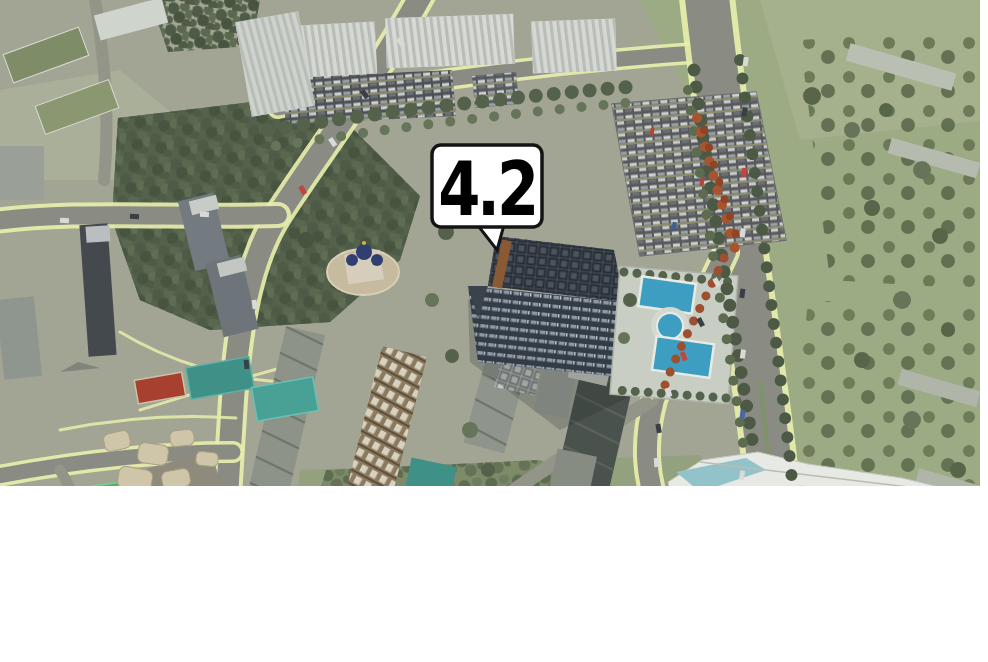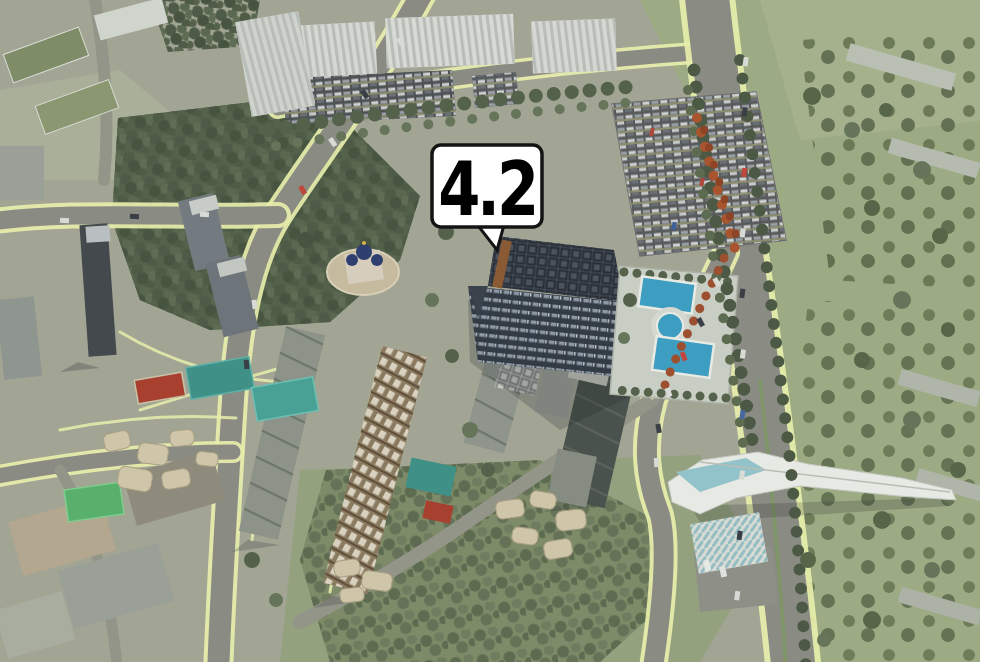--- a/index.html
+++ b/index.html
@@ -1,21 +1,21 @@
 <!DOCTYPE html>
 <html style="--terrain: #a2a494; --field: #9dab84; --forest: #5f6b52; --road: #8a8b83; --sidewalk: #e7eeab; --pool: #3e9ec2; --court_red: #a7402f; --court_teal: #3f9188; --autumn: #a8542f; --callout_bg: #ffffff; --callout_border: #141414; --callout_text: #111111;"><head>
 <meta charset="utf-8">
 <style>
   :root{
     --terrain:#a2a494; --field:#9dab84; --forest:#5f6b52; --road:#8a8b83;
     --sidewalk:#e7eeab; --pool:#3e9ec2; --court_red:#a7402f; --court_teal:#3f9188;
     --autumn:#a8542f; --callout_bg:#ffffff; --callout_border:#141414; --callout_text:#111111;
   }
   html,body{margin:0;padding:0;background:#ffffff;}
-  .stage{width:988px;height:662px;position:relative;overflow:hidden;background:var(--terrain);}
+  .stage{width:988px;height:486px;position:relative;overflow:hidden;background:var(--terrain);}
   svg{display:block}
   .road{fill:none;stroke:var(--road);stroke-linecap:round;}
   .walk{fill:none;stroke:var(--sidewalk);stroke-linecap:round;opacity:.92;}
   .drv{fill:none;stroke:#949589;stroke-linecap:round;}
   .treerow{fill:none;stroke-linecap:round;}
   .path-lit{fill:none;stroke:var(--sidewalk);stroke-width:3;stroke-linecap:round;opacity:.85;}
   .callout-text{font-family:"DejaVu Sans",sans-serif;font-weight:700;font-size:74px;
     fill:var(--callout-text);letter-spacing:-4px;}
 </style>
 </head>

